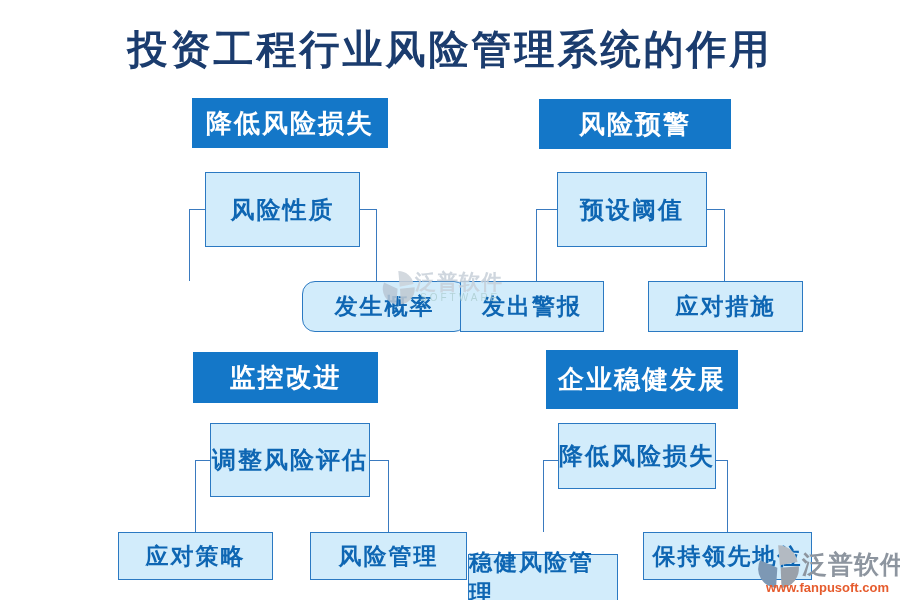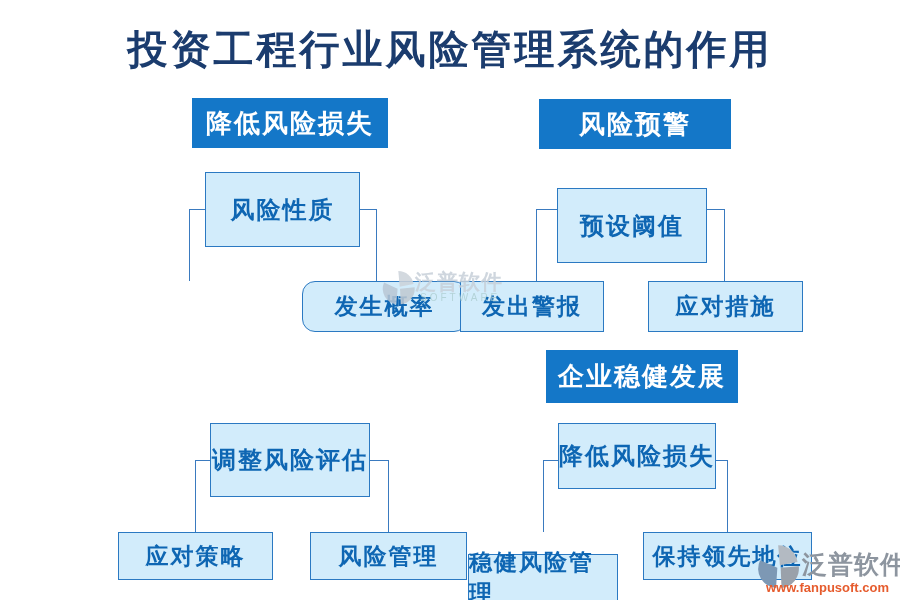--- a/index.html
+++ b/index.html
@@ -71,33 +71,34 @@
 
   <div class="page-title">投资工程行业风险管理系统的作用</div>
 
   <div class="hdr" style="left:192px;top:98px;width:196px;height:50px;">降低风险损失</div>
   <div class="box mid" style="left:205px;top:172px;width:155px;height:75px;">风险性质</div>
   <div class="conn conn-l" style="left:189px;top:209px;width:16px;height:72px;"></div>
   <div class="conn conn-r" style="left:360px;top:209px;width:17px;height:72px;"></div>
   <div class="box leaf" style="left:302px;top:281px;width:165px;height:51px;border-radius:13px;">发生概率</div>
 
   <div class="hdr" style="left:539px;top:99px;width:192px;height:50px;">风险预警</div>
-  <div class="box mid" style="left:557px;top:172px;width:150px;height:75px;margin-top:16px;">预设阈值</div>
+  <div class="box mid" style="left:557px;top:172px;width:150px;height:75px;">预设阈值</div>
   <div class="conn conn-l" style="left:536px;top:209px;width:21px;height:72px;"></div>
   <div class="conn conn-r" style="left:707px;top:209px;width:18px;height:72px;"></div>
   <div class="box leaf" style="left:460px;top:281px;width:144px;height:51px;">发出警报</div>
   <div class="box leaf" style="left:648px;top:281px;width:155px;height:51px;">应对措施</div>
 
+  <div class="hdr" style="left:193px;top:352px;width:185px;height:51px;">监控改进</div>
   <div class="box mid" style="left:210px;top:423px;width:160px;height:74px;">调整风险评估</div>
   <div class="conn conn-l" style="left:195px;top:460px;width:15px;height:72px;"></div>
   <div class="conn conn-r" style="left:370px;top:460px;width:19px;height:72px;"></div>
   <div class="box leaf" style="left:118px;top:532px;width:155px;height:48px;">应对策略</div>
   <div class="box leaf" style="left:310px;top:532px;width:157px;height:48px;">风险管理</div>
 
-  <div class="hdr" style="left:546px;top:350px;width:192px;height:53px;">企业稳健发展</div>
+  <div class="hdr" style="left:546px;top:350px;width:192px;height:59px;">企业稳健发展</div>
   <div class="box mid" style="left:558px;top:423px;width:158px;height:66px;text-align:center;">降低风险损失</div>
   <div class="conn conn-l" style="left:543px;top:460px;width:15px;height:72px;"></div>
   <div class="conn conn-r" style="left:716px;top:460px;width:12px;height:72px;"></div>
   <div class="box leaf" style="left:468px;top:554px;width:150px;height:48px;">稳健风险管理</div>
   <div class="box leaf" style="left:643px;top:532px;width:169px;height:48px;">保持领先地位</div>
 
   <div class="watermark">
     <svg width="34" height="36" viewBox="0 0 100 104">
       <path d="M48 2 A46 46 0 0 1 93 40 L52 48 Z" fill="#ccd3da"></path>
       <path d="M96 50 A46 46 0 0 1 55 100 L53 54 Z" fill="#c0c9d1"></path>

